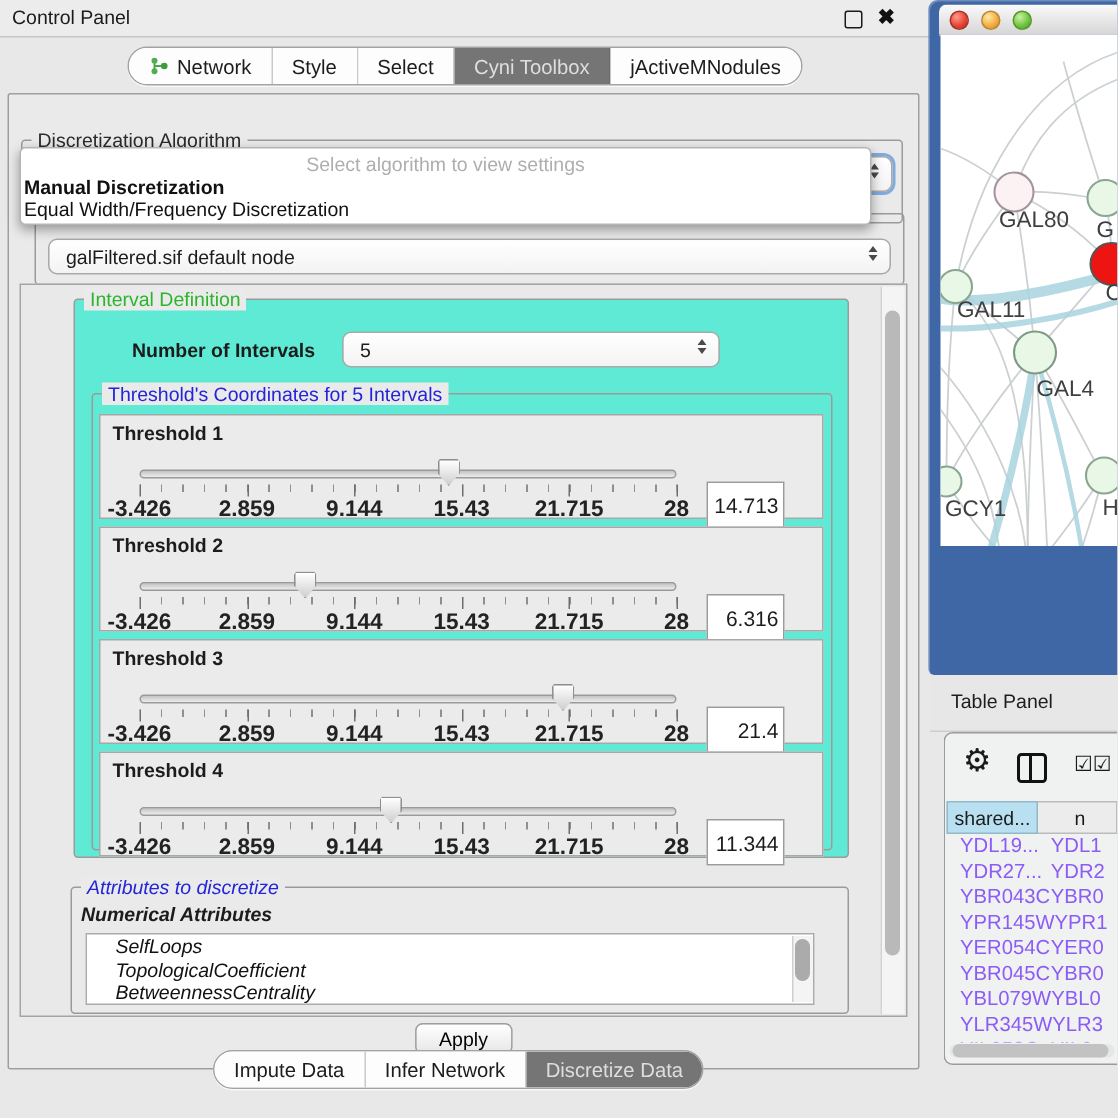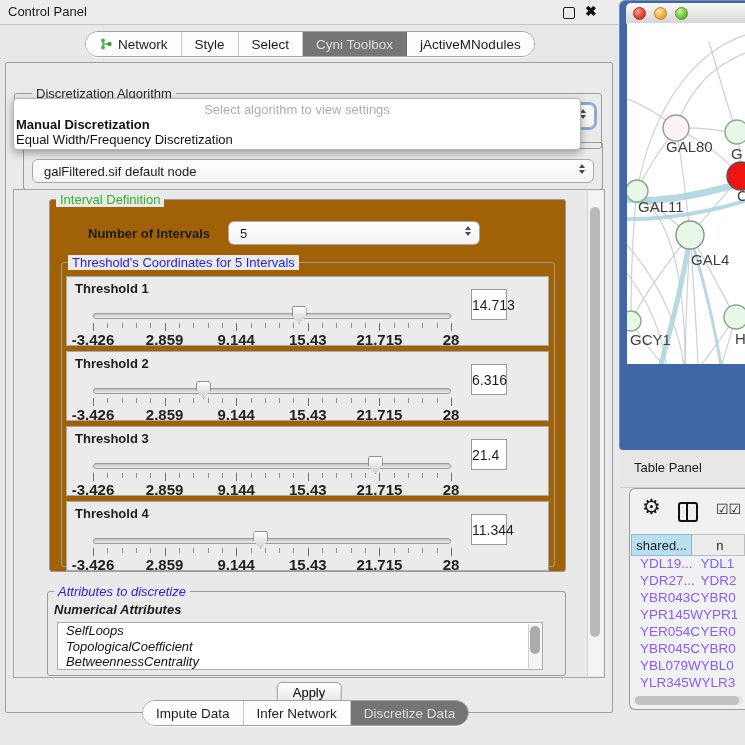--- a/index.html
+++ b/index.html
@@ -30,21 +30,21 @@
   #bottom-tabs{left:142px;top:700px;}
 
   
   #main-panel{left:5px;top:62px;width:606px;height:649px;background:#eaeaea;
       border:1px solid #9f9f9f;border-radius:2px;}
 
   .group{position:absolute;border:1px solid #9b9b9b;border-radius:3px;}
   .group>.gtitle{position:absolute;top:-8px;left:6px;background:#eaeaea;padding:0 4px;font-size:13px;white-space:nowrap;}
   .gtitle.green{color:#2cb52c;}
   .gtitle.blue{color:#2424d8;}
-  .gtitle.dark{color:#2a2a2a;margin-left:11px;}
+  .gtitle.dark{color:#2a2a2a;}
 
   .combo{position:absolute;height:24px;background:linear-gradient(#ffffff,#f3f3f3);
       border:1px solid #a9a9a9;border-radius:6px;font-size:13px;display:flex;align-items:center;
       padding-left:11px;box-sizing:border-box;}
   .combo .stepper{position:absolute;right:8px;top:4px;display:flex;flex-direction:column;gap:2px;}
   .combo .stepper i{display:block;width:0;height:0;border-left:3.5px solid transparent;border-right:3.5px solid transparent;}
   .combo .stepper i.up{border-bottom:4px solid #4a4a4a;}
   .combo .stepper i.dn{border-top:4px solid #4a4a4a;}
 
   
@@ -61,44 +61,44 @@
   #tabledata-group{left:17px;top:79px;width:578px;height:46px;}
   #tabledata-combo{left:8px;top:16px;width:562px;}
 
   
   #viewport{left:7px;top:126px;width:592px;height:489px;border:1px solid #a5a5a5;background:#e9e9e9;box-sizing:border-box;}
   .vscroll{position:absolute;top:1px;bottom:1px;width:15px;background:#f4f4f4;border-left:1px solid #d2d2d2;}
   .vscroll .vthumb{position:absolute;left:2px;width:10px;background:#b9b9b9;border-radius:6px;}
   #viewport>.vscroll{right:1px;}
   #viewport>.vscroll .vthumb{top:16px;height:430px;}
 
-  #interval-group{left:35px;top:9px;width:515px;height:371px;background:#a16207;}
+  #interval-group{left:35px;top:9px;width:515px;height:371px;background:#5eead4;}
   #numint-label{position:absolute;left:38px;top:26px;font-size:13px;font-weight:bold;}
   #numint-combo{left:178px;top:21px;width:252px;}
   #thresh-group{left:11px;top:62px;width:492px;height:303px;}
 
   .trow{position:absolute;left:4px;width:481px;height:68px;border:1px solid #a8a8a8;background:#ebebeb;}
   .trow .tlabel{position:absolute;left:8px;top:4px;font-size:13px;font-weight:bold;}
   .slider{position:absolute;left:26px;top:30px;width:358px;height:34px;}
   .slider .track{position:absolute;left:0;right:0;top:6px;height:4px;border:1px solid #9a9a9a;
       border-radius:3px;background:linear-gradient(#c3c3c3,#ededed);}
   .slider .thumb{position:absolute;top:-1px;width:15px;height:18px;margin-left:-8px;
       background:linear-gradient(#ffffff,#cfcfcf);border:1px solid #8f8f8f;box-sizing:border-box;
       clip-path:polygon(10% 0,90% 0,100% 12%,100% 52%,50% 100%,0 52%,0 12%);}
   .slider .minors{position:absolute;left:0;right:0;top:16px;height:5px;
       background:repeating-linear-gradient(90deg,#8f8f8f 0,#8f8f8f 1px,transparent 1px,transparent 4%);}
   .slider .maj{position:absolute;top:16px;width:1px;height:8px;background:#6f6f6f;}
   .slider .tick-lab{position:absolute;top:24px;transform:translateX(-50%);font-size:15px;font-weight:bold;color:#222;white-space:nowrap;}
-  .vbox{position:absolute;left:404px;top:12px;width:36px;height:31px;background:#fff;border:1px solid #9b9b9b;
-      font-size:14px;text-align:right;line-height:31px;padding-right:10px;box-sizing:border-box;}
+  .vbox{position:absolute;left:404px;top:44px;width:52px;height:31px;background:#fff;border:1px solid #9b9b9b;
+      font-size:14px;text-align:right;line-height:31px;padding-right:3px;box-sizing:border-box;}
 
   #attr-group{left:33px;top:401px;width:517px;height:83px;background:#eaeaea;font-style:italic;}
   #attr-header{position:absolute;left:6px;top:10px;font-size:13px;font-weight:bold;}
   #attr-list{position:absolute;left:9px;top:30px;width:484px;height:46px;background:#fff;border:1px solid #ababab;overflow:hidden;}
-  #attr-list .li{font-size:13px;line-height:15.5px;padding-left:8px;color:#111;white-space:nowrap;}
+  #attr-list .li{font-size:13px;line-height:15.5px;padding-left:19px;color:#111;white-space:nowrap;}
   #attr-list .vscroll{right:0;border-left:1px solid #cfcfcf;width:13px;}
   #attr-list .vscroll .vthumb{top:2px;height:28px;left:1px;background:#ababab;}
 
   #apply-btn{left:303px;top:619px;transform:translateX(-50%);height:21px;padding:0 15px;
       background:linear-gradient(#ffffff,#e6e6e6);border:1px solid #9e9e9e;border-radius:5px;
       font-size:13px;line-height:20px;white-space:nowrap;}
 
   
   .net-icon{width:14px;height:14px;display:inline-block;}
 

